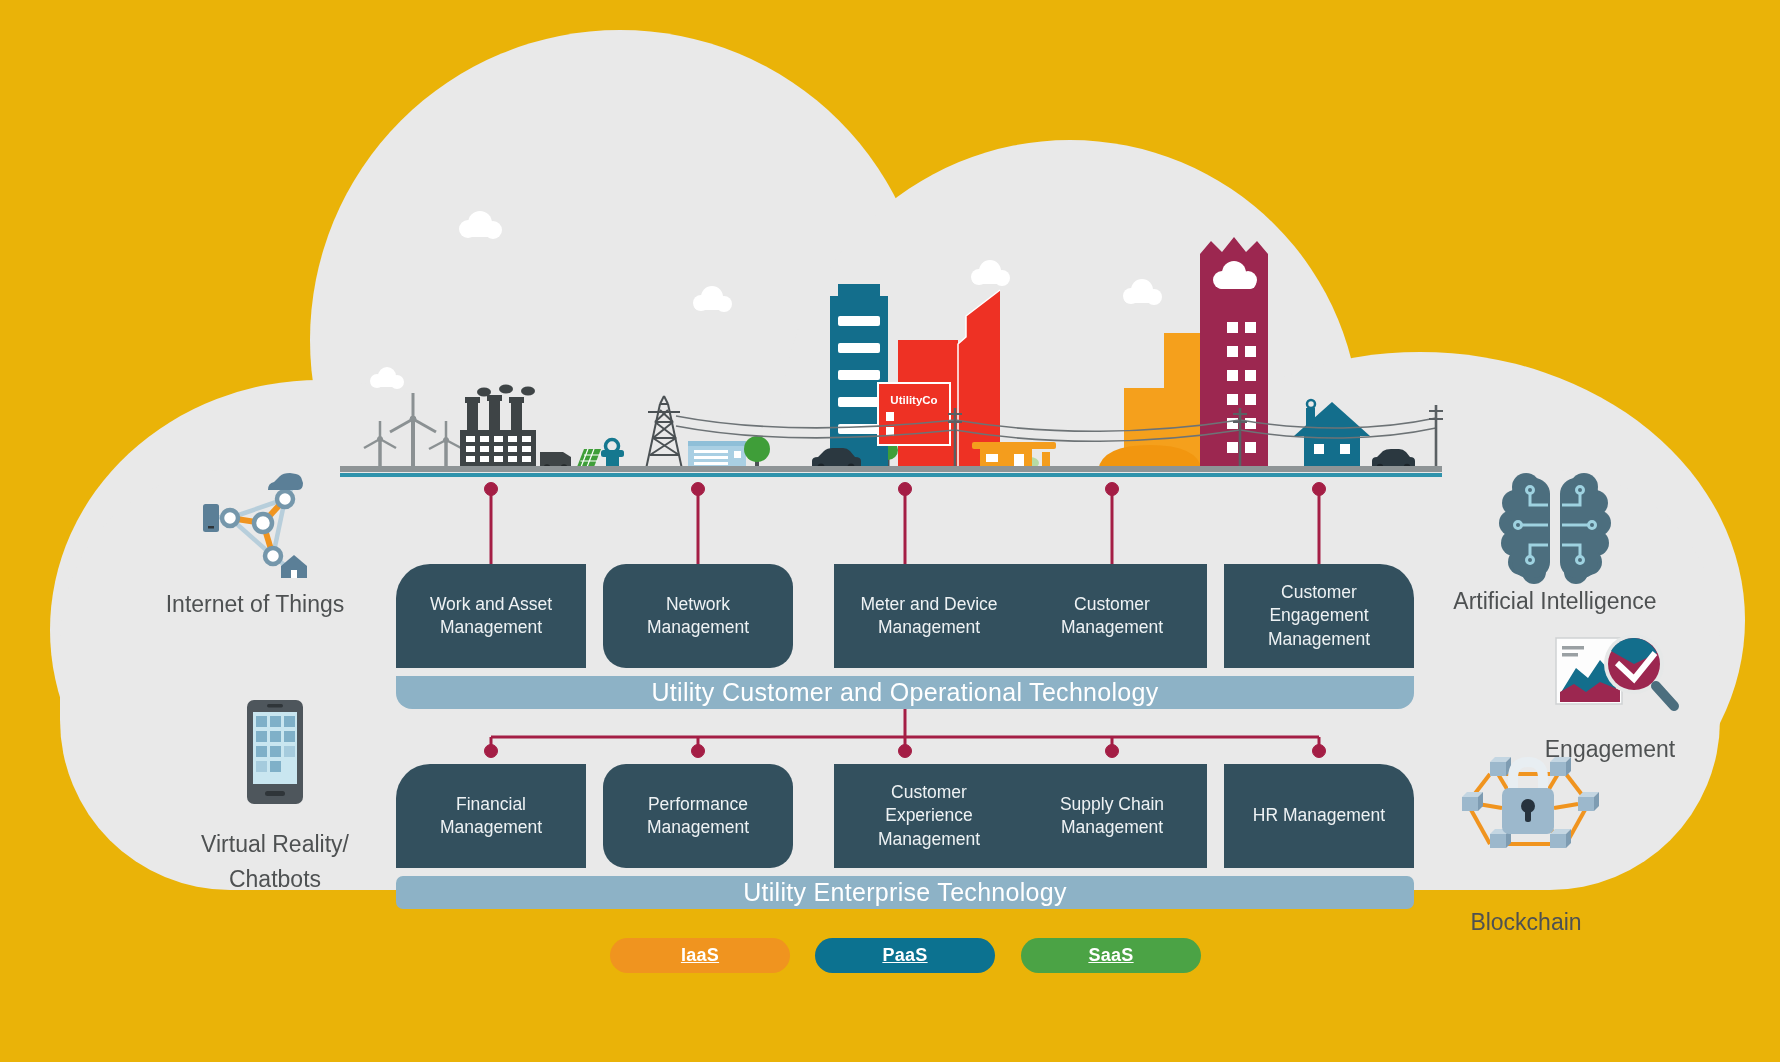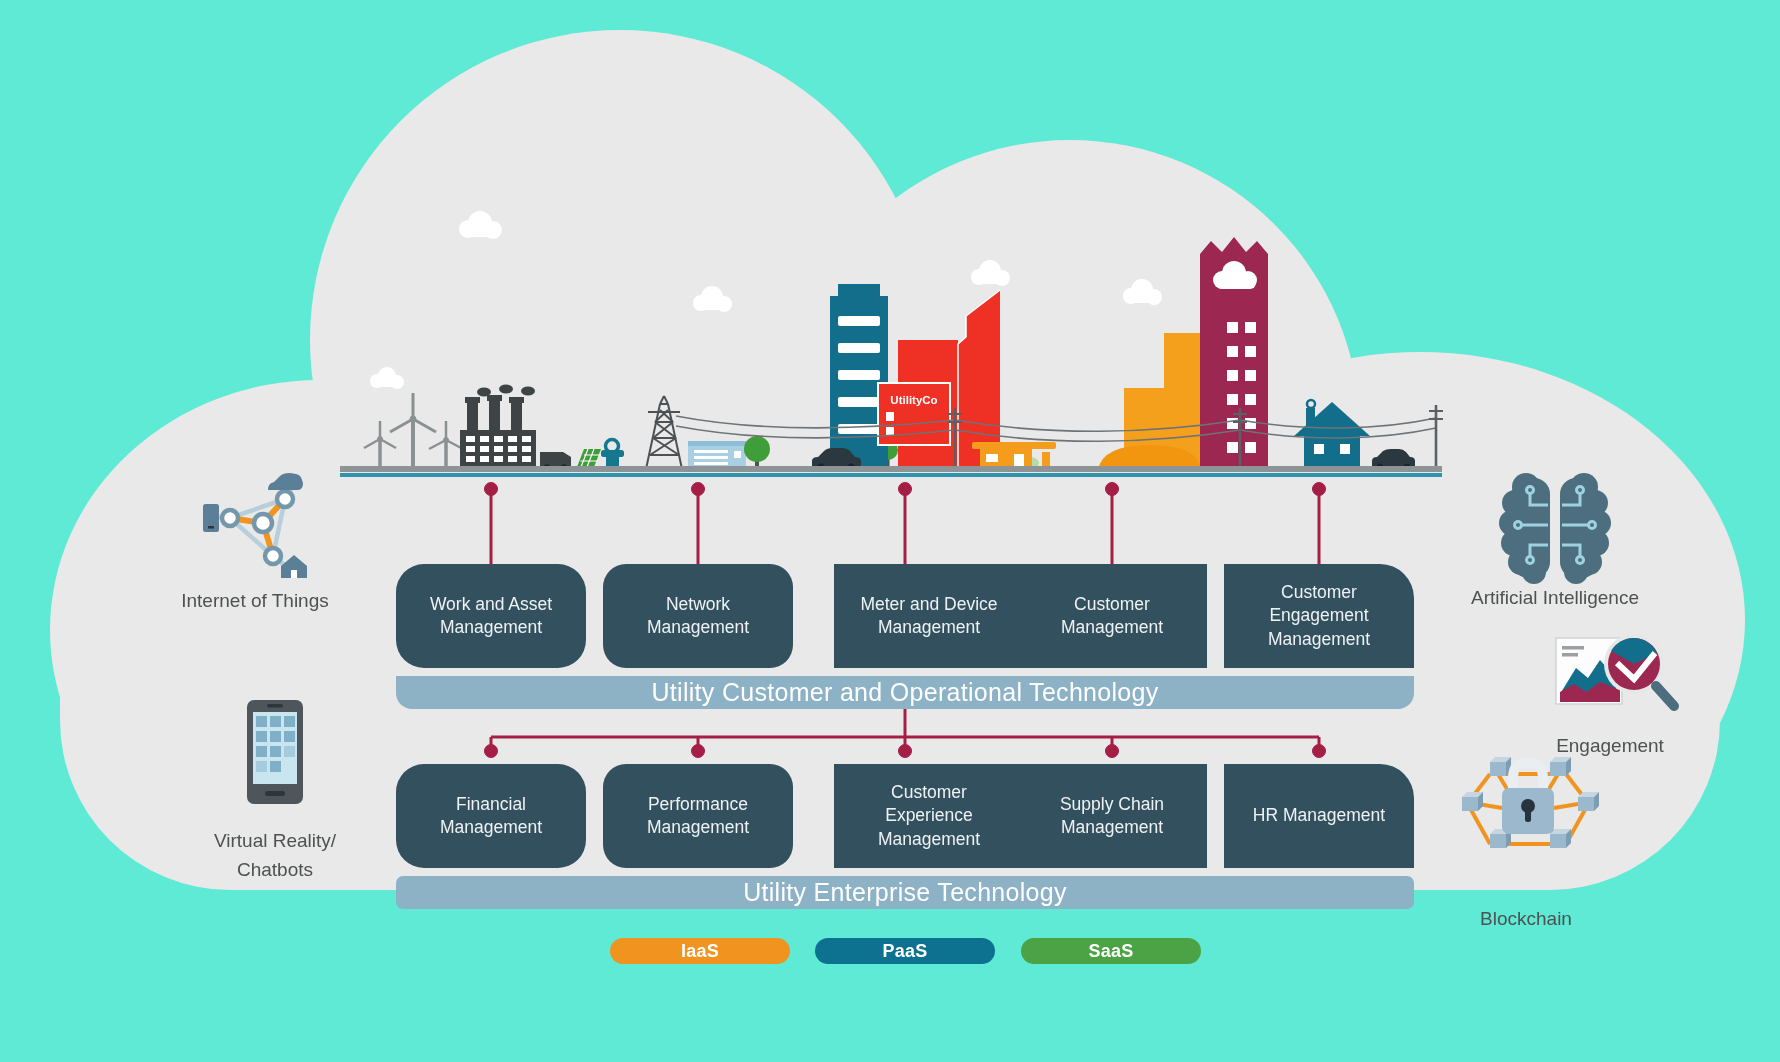--- a/index.html
+++ b/index.html
@@ -1,54 +1,54 @@
 <!DOCTYPE html>
 <html><head>
 <meta charset="utf-8">
 <style>
   html,body { margin:0; padding:0; background:#ffffff; }
   .stage {
     position:relative; width:1780px; height:1062px; overflow:hidden;
-    background:#5eead4; font-family:"Liberation Sans", sans-serif;
+    background:#eab308; font-family:"Liberation Sans", sans-serif;
   }
   .scene { position:absolute; left:0; top:0; width:1780px; height:1062px; }
 
   
   .tech-box{
     position:absolute; width:190px; height:104px; background:#33505e;
     color:#eef2f4; display:flex; align-items:center; justify-content:center;
     text-align:center; font-size:17.5px; line-height:1.32; padding:0 13px;
     box-sizing:border-box;
   }
   .row1 .tech-box{ top:564px; } .row2 .tech-box{ top:764px; }
   .c0{ left:396px; } .c1{ left:603px;border-radius:23px; } .c2{ left:810px;margin-left:24px; } .c3{ left:1017px; } .c4{ left:1224px; }
-  .tech-box.first{ border-top-left-radius:34px;border-radius:28px; }
+  .tech-box.first{ border-top-left-radius:34px; }
   .tech-box.last { border-top-right-radius:34px; }
 
   
   .tech-bar{
     position:absolute; left:396px; width:1018px; height:33px; background:#8db2c6;
     border-radius:0 0 16px 16px; color:#ffffff; display:flex; align-items:center;
     justify-content:center; font-size:25px; letter-spacing:.3px;
   }
   .bar1{ top:676px; } .bar2{ top:876px;border-radius:7px; }
 
   
   .pill{
-    position:absolute; top:938px; width:180px; height:26px; border-radius:18px;
+    position:absolute; top:938px; width:180px; height:35px; border-radius:18px;
     color:#fff; font-weight:bold; font-size:18px; display:flex;
-    align-items:center; justify-content:center; letter-spacing:.3px;
+    align-items:center; justify-content:center; letter-spacing:.3px;text-decoration:underline;
   }
   .pill-iaas{ left:610px; background:#f0941f; }
   .pill-paas{ left:815px; background:#0c7290; }
   .pill-saas{ left:1021px; background:#4ba345; }
 
   
   .side-label{
-    position:absolute; color:#4e5152; font-size:19px; text-align:center; line-height:1.5;
+    position:absolute; color:#4e5152; font-size:23px; text-align:center; line-height:1.5;
   }
   .lbl-iot{ left:145px; top:587px; width:220px; }
   .lbl-vr{ left:170px; top:827px; width:210px;text-align:center; }
   .lbl-ai{ left:1440px; top:584px; width:230px; }
   .lbl-analytics{ left:1525px; top:732px; width:170px; }
   .lbl-blockchain{ left:1431px; top:861px; width:190px;margin-top:44px; }
 </style>
 </head>
 <body>
 

